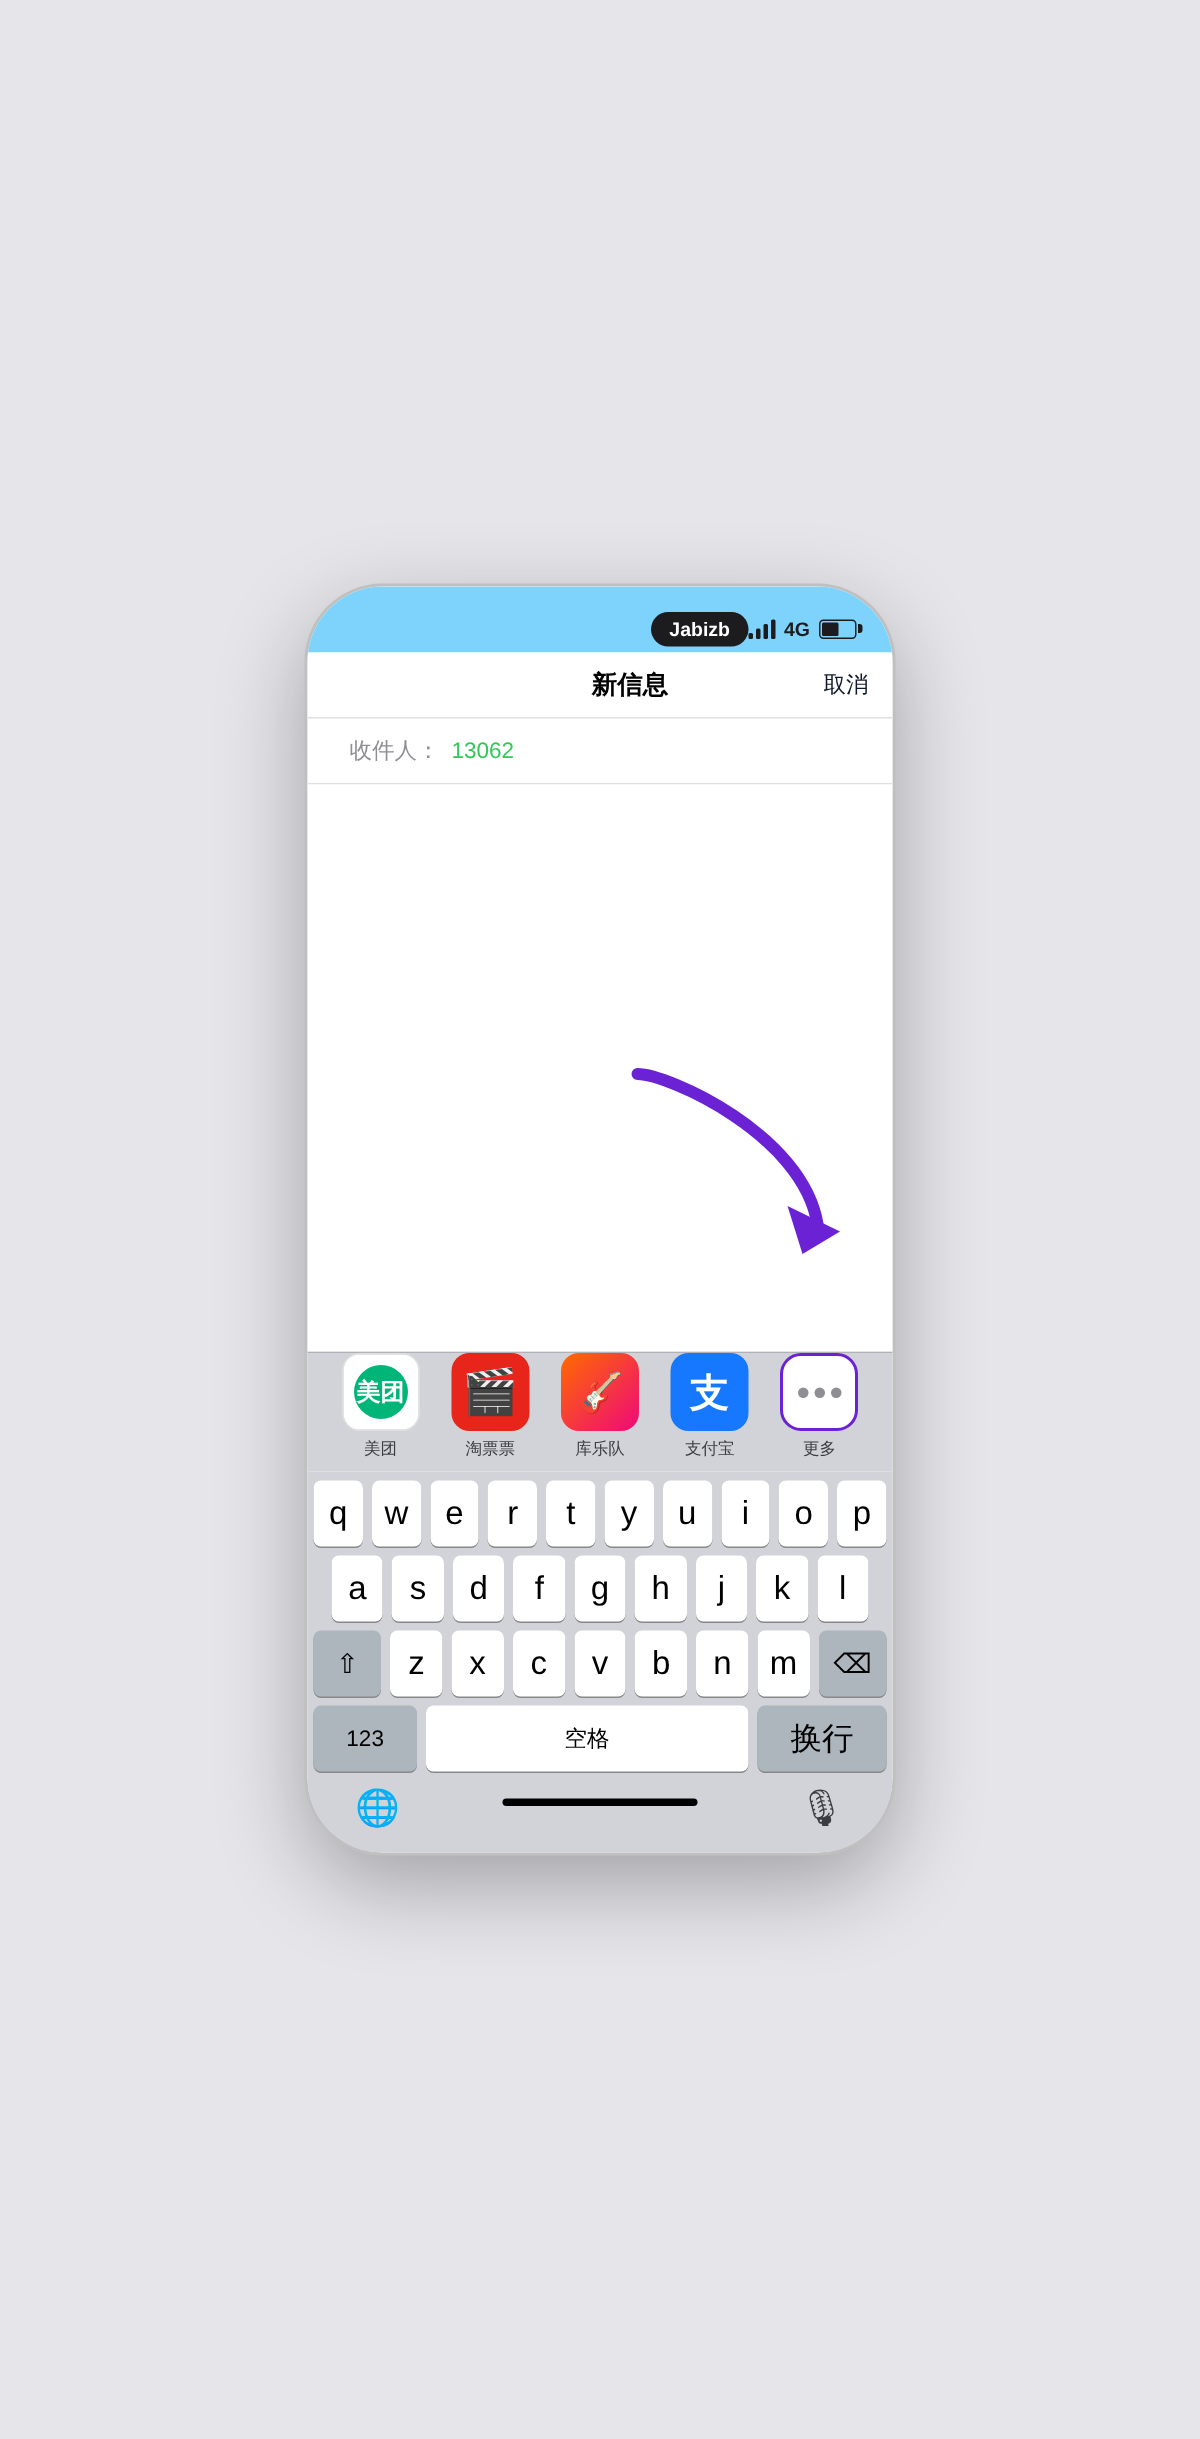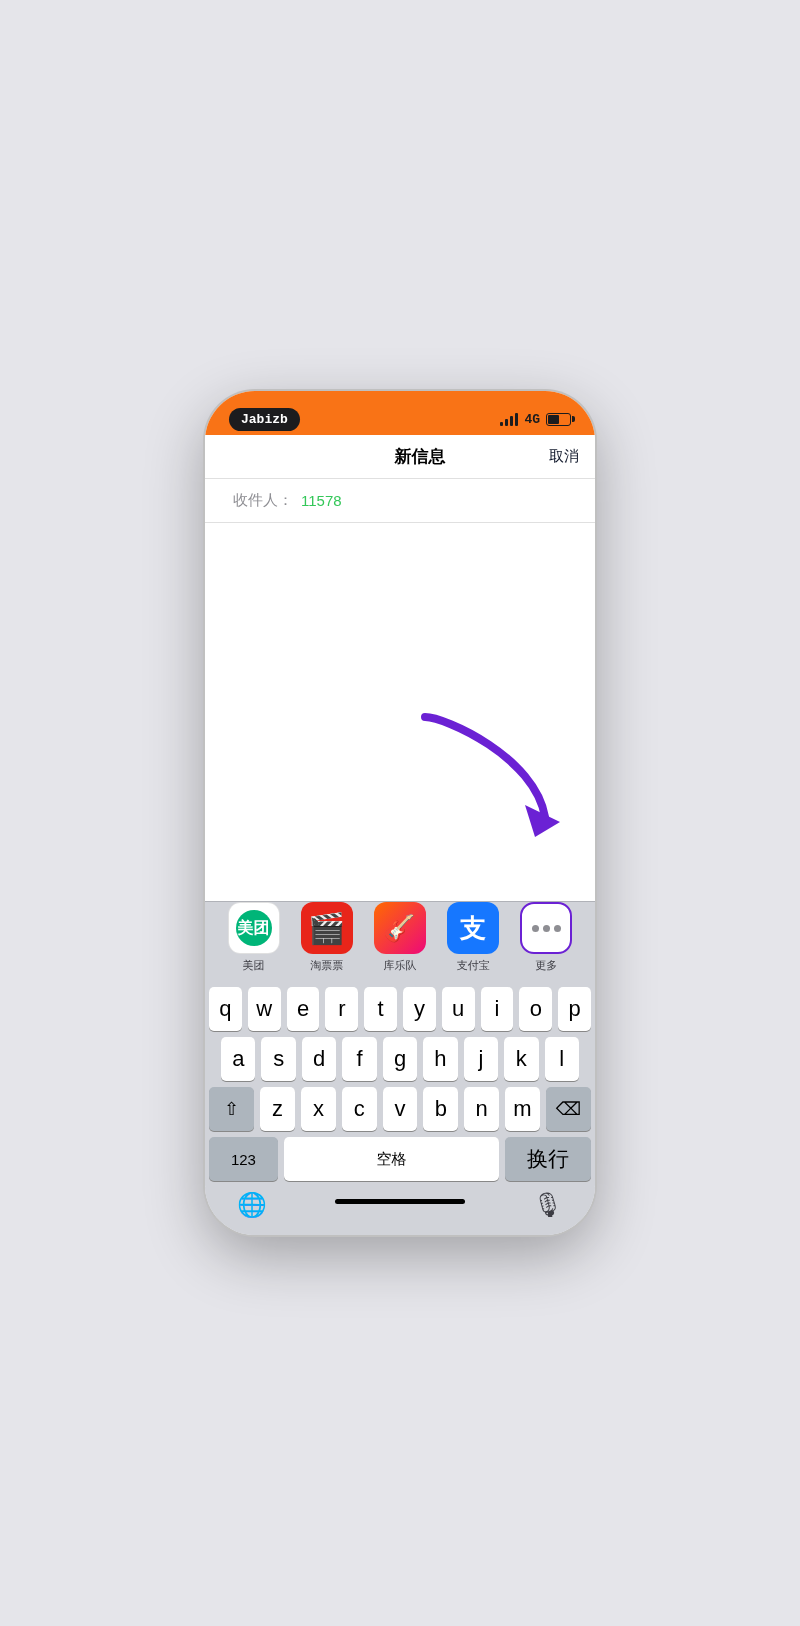--- a/index.html
+++ b/index.html
@@ -18,27 +18,26 @@
       border-radius: 50px;
       box-shadow: 0 0 0 2px #c0c0c0, 0 20px 60px rgba(0,0,0,0.3);
       overflow: hidden;
       position: relative;
       display: flex;
       flex-direction: column;
     }
     
     .status-bar {
       height: 44px;
-      background: #f97316;
-      display: flex;
-      align-items: center;
-      justify-content: space-between;
+      background: #7dd3fc;
+      display: flex;
+      align-items: center;
+      justify-content: flex-end;
       padding: 12px 24px 0 24px;
       flex-shrink: 0;
-      font-family: Liberation Mono, monospace;
     }
     .status-carrier {
       background: #1c1c1e;
       border-radius: 20px;
       padding: 4px 12px;
       color: #fff;
       font-size: 13px;
       font-weight: 600;
     }
     .status-right {
@@ -295,21 +294,21 @@
     </div>
   </div>
 
   <div class="nav-header">
     <span class="nav-title">新信息</span>
     <span class="nav-cancel">取消</span>
   </div>
 
   <div class="recipient-row">
     <span class="recipient-label">收件人：</span>
-    <span class="recipient-value">11578</span>
+    <span class="recipient-value">13062</span>
   </div>
 
   <div class="message-body">
 
     <div class="arrow-container">
       <svg class="arrow-svg" viewBox="0 0 160 140" fill="none" xmlns="http://www.w3.org/2000/svg">
         <path d="M20 20 C40 20, 130 60, 140 120" stroke="#6B21D4" stroke-width="8" stroke-linecap="round" fill="none"></path>
         <polygon points="120,108 155,125 130,140" fill="#6B21D4"></polygon>
       </svg>
     </div>

